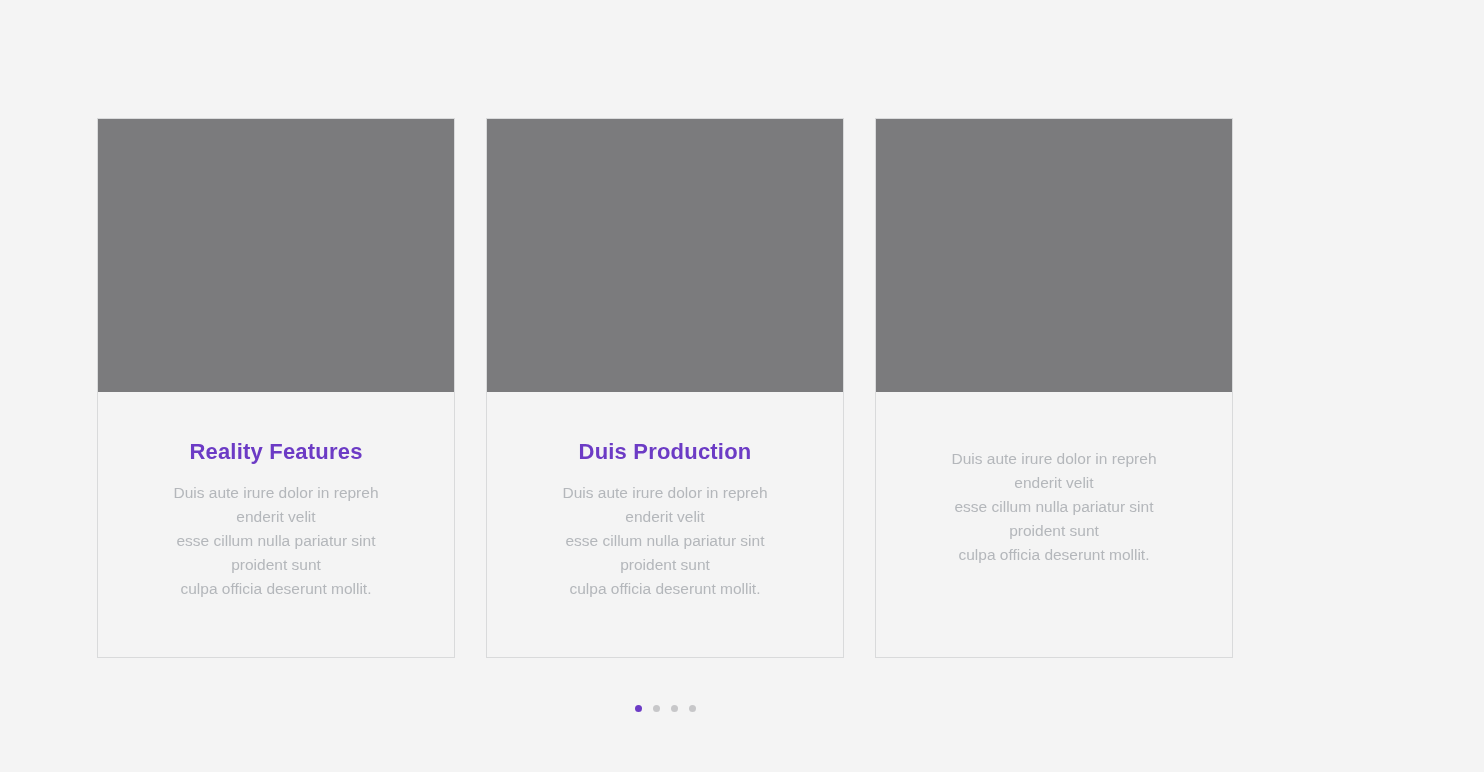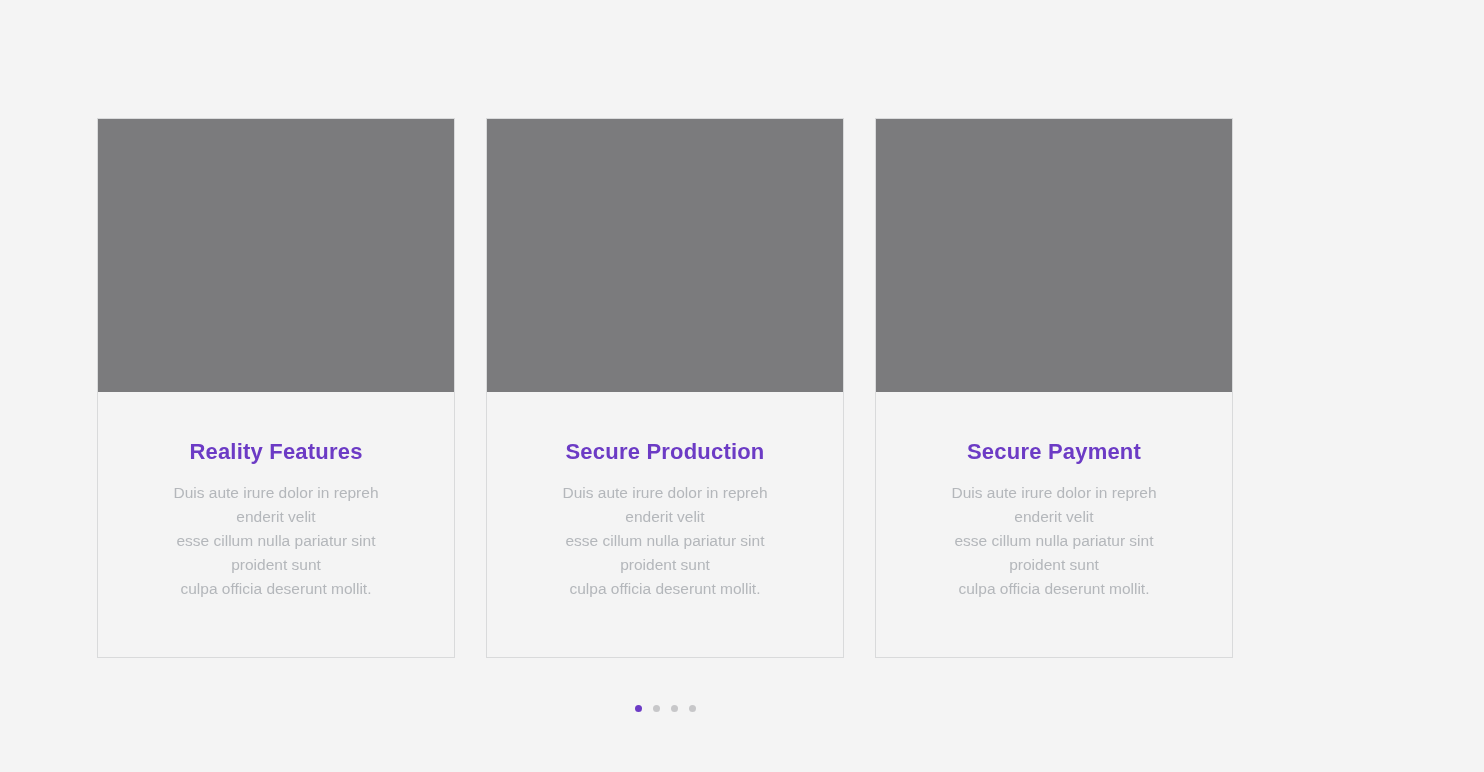--- a/index.html
+++ b/index.html
@@ -93,31 +93,30 @@
         <h3 class="card-title">Reality Features</h3>
         <p class="card-desc">Duis aute irure dolor in repreh enderit velit
 esse cillum nulla pariatur sint proident sunt
 culpa officia deserunt mollit.</p>
       </div>
     </article>
 
     <article class="card">
       <div class="card-image"></div>
       <div class="card-body">
-        <h3 class="card-title">Secure Production</h3>
+        <h3 class="card-title">Duis Production</h3>
         <p class="card-desc">Duis aute irure dolor in repreh enderit velit
 esse cillum nulla pariatur sint proident sunt
 culpa officia deserunt mollit.</p>
       </div>
     </article>
 
     <article class="card">
       <div class="card-image"></div>
       <div class="card-body">
-        <h3 class="card-title">Secure Payment</h3>
         <p class="card-desc">Duis aute irure dolor in repreh enderit velit
 esse cillum nulla pariatur sint proident sunt
 culpa officia deserunt mollit.</p>
       </div>
     </article>
 
   </div>
 
   <div class="pagination">
     <span class="dot active"></span>

